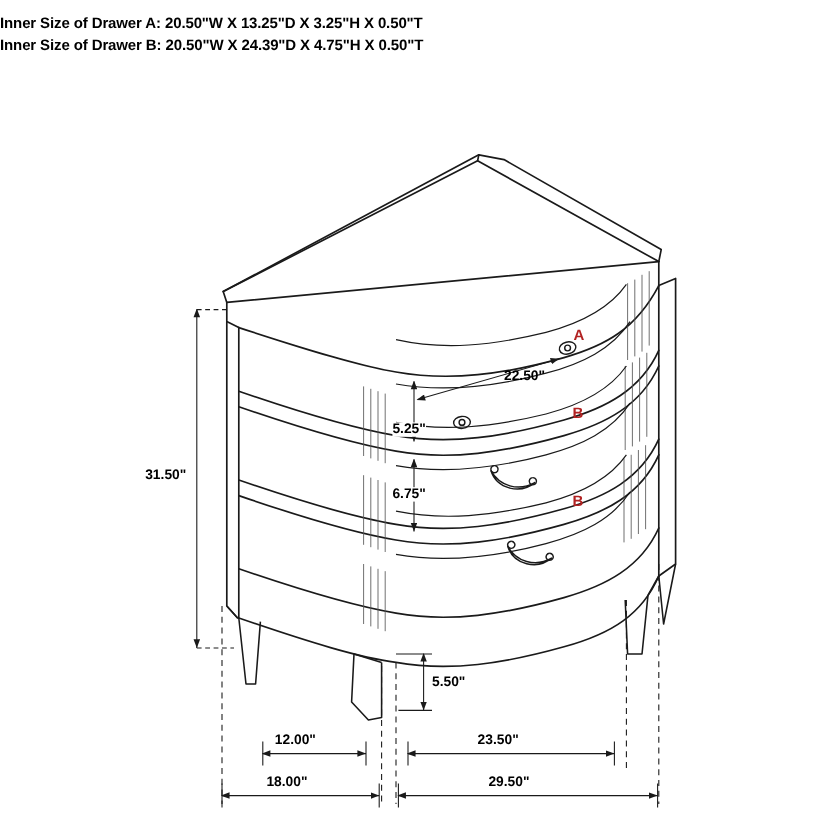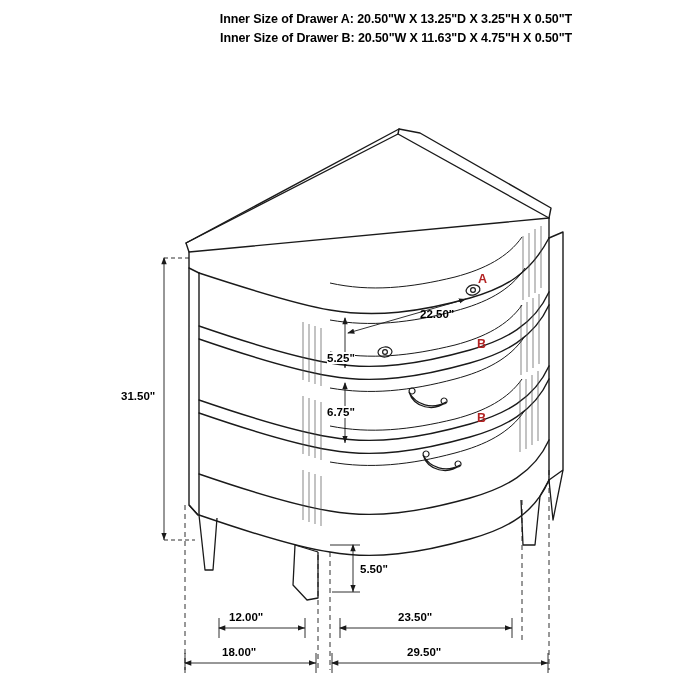--- a/index.html
+++ b/index.html
@@ -18,21 +18,21 @@
   #stage {
     position: relative;
     width: 700px;
     height: 700px;
   }
   .header {
     position: absolute;
     top: 10px;
     left: 0;
     width: 572px;
-    text-align: right;
+    text-align: left;
   }
   .header-line {
     font-size: 12.5px;
     font-weight: bold;
     letter-spacing: -0.1px;
     line-height: 19px;
     color: #000;
     white-space: nowrap;
   }
   svg.diagram {
@@ -57,21 +57,21 @@
     white-space: nowrap;
   }
 </style>
 </head>
 <body>
 
 <div id="stage">
 
   <div class="header">
     <div class="header-line">Inner Size of Drawer A: 20.50"W X 13.25"D X 3.25"H X 0.50"T</div>
-    <div class="header-line">Inner Size of Drawer B: 20.50"W X 11.63"D X 4.75"H X 0.50"T</div>
+    <div class="header-line">Inner Size of Drawer B: 20.50"W X 24.39"D X 4.75"H X 0.50"T</div>
   </div>
 
   <svg class="diagram" viewBox="0 0 700 700">
     <defs>
       <marker id="arrHead" markerWidth="9" markerHeight="9" refX="8" refY="3" orient="auto" markerUnits="strokeWidth">
         <path d="M0,0 L8,3 L0,6 z" fill="#1a1a1a"></path>
       </marker>
       <marker id="arrTail" markerWidth="9" markerHeight="9" refX="1" refY="3" orient="auto" markerUnits="strokeWidth">
         <path d="M8,0 L0,3 L8,6 z" fill="#1a1a1a"></path>
       </marker>

